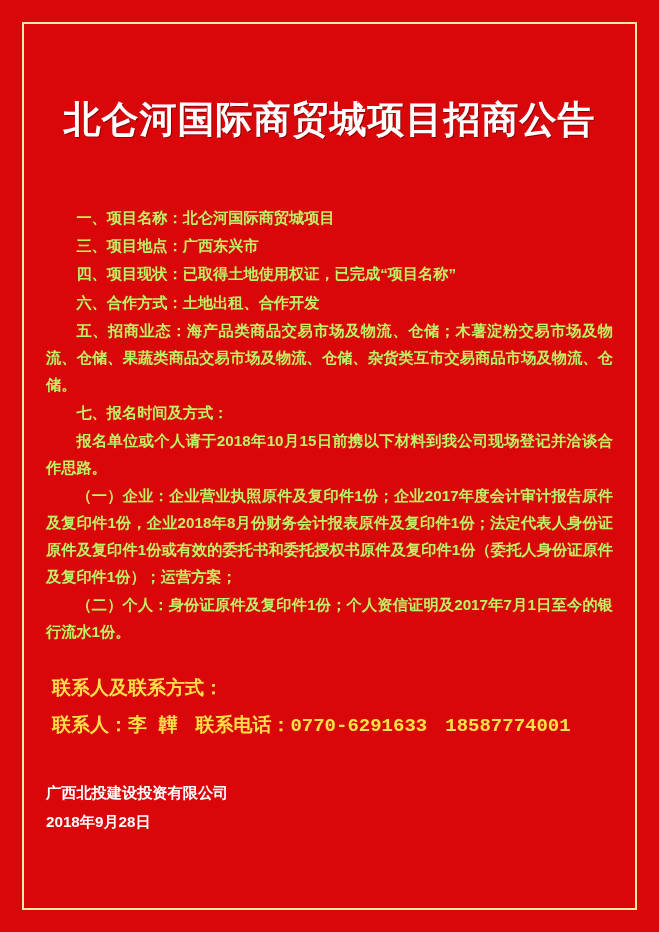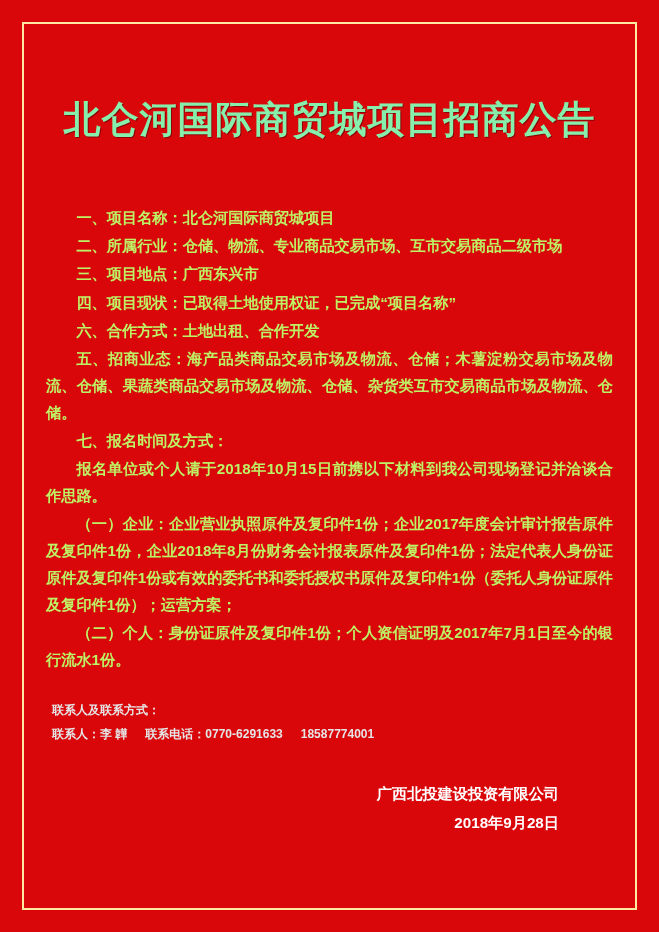--- a/index.html
+++ b/index.html
@@ -32,21 +32,21 @@
     pointer-events: none;
   }
   .content {
     position: relative;
     z-index: 2;
     padding: 0 46px;
     box-sizing: border-box;
   }
   .title {
     text-align: center;
-    color: #86efac;
+    color: #ffffff;
     font-size: 37px;
     font-weight: bold;
     letter-spacing: 1px;
     line-height: 1.2;
     padding-top: 98px;
     margin: 0;
     text-shadow: 1px 1px 0 #8a0205;
   }
   .body-block {
     margin-top: 62px;
@@ -55,59 +55,58 @@
     font-weight: bold;
     line-height: 1.78;
     text-align: justify;
   }
   .para {
     margin: 0 0 1px 0;
     text-indent: 2em;
   }
   .contact-block {
     margin-top: 26px;
-    color: #e5e5e5;
-    font-size: 12px;
+    color: #fde047;
+    font-size: 19px;
     font-weight: bold;
     line-height: 1.95;
     padding-left: 6px;
+    font-family: Liberation Mono, monospace;
   }
   .contact-line {
     margin: 0;
   }
   .contact-line .spacer {
     display: inline-block;
     width: 18px;
   }
   .signature {
     margin-top: 34px;
     color: #ffffff;
     font-size: 15.2px;
     font-weight: bold;
     line-height: 1.9;
-    text-align: right;
     padding-right: 54px;
   }
   .sig-line {
     margin: 0;
   }
 </style>
 </head>
 <body>
 
 <div class="poster">
   <div class="inner-frame"></div>
 
   <div class="content">
 
     <h1 class="title">北仑河国际商贸城项目招商公告</h1>
 
     <div class="body-block">
       <p class="para">一、项目名称：北仑河国际商贸城项目</p>
-      <p class="para">二、所属行业：仓储、物流、专业商品交易市场、互市交易商品二级市场</p>
       <p class="para">三、项目地点：广西东兴市</p>
       <p class="para">四、项目现状：已取得土地使用权证，已完成“项目名称”</p>
       <p class="para">六、合作方式：土地出租、合作开发</p>
       <p class="para">五、招商业态：海产品类商品交易市场及物流、仓储；木薯淀粉交易市场及物流、仓储、果蔬类商品交易市场及物流、仓储、杂货类互市交易商品市场及物流、仓储。</p>
       <p class="para">七、报名时间及方式：</p>
       <p class="para">报名单位或个人请于2018年10月15日前携以下材料到我公司现场登记并洽谈合作思路。</p>
       <p class="para">（一）企业：企业营业执照原件及复印件1份；企业2017年度会计审计报告原件及复印件1份，企业2018年8月份财务会计报表原件及复印件1份；法定代表人身份证原件及复印件1份或有效的委托书和委托授权书原件及复印件1份（委托人身份证原件及复印件1份）；运营方案；</p>
       <p class="para">（二）个人：身份证原件及复印件1份；个人资信证明及2017年7月1日至今的银行流水1份。</p>
     </div>
 

